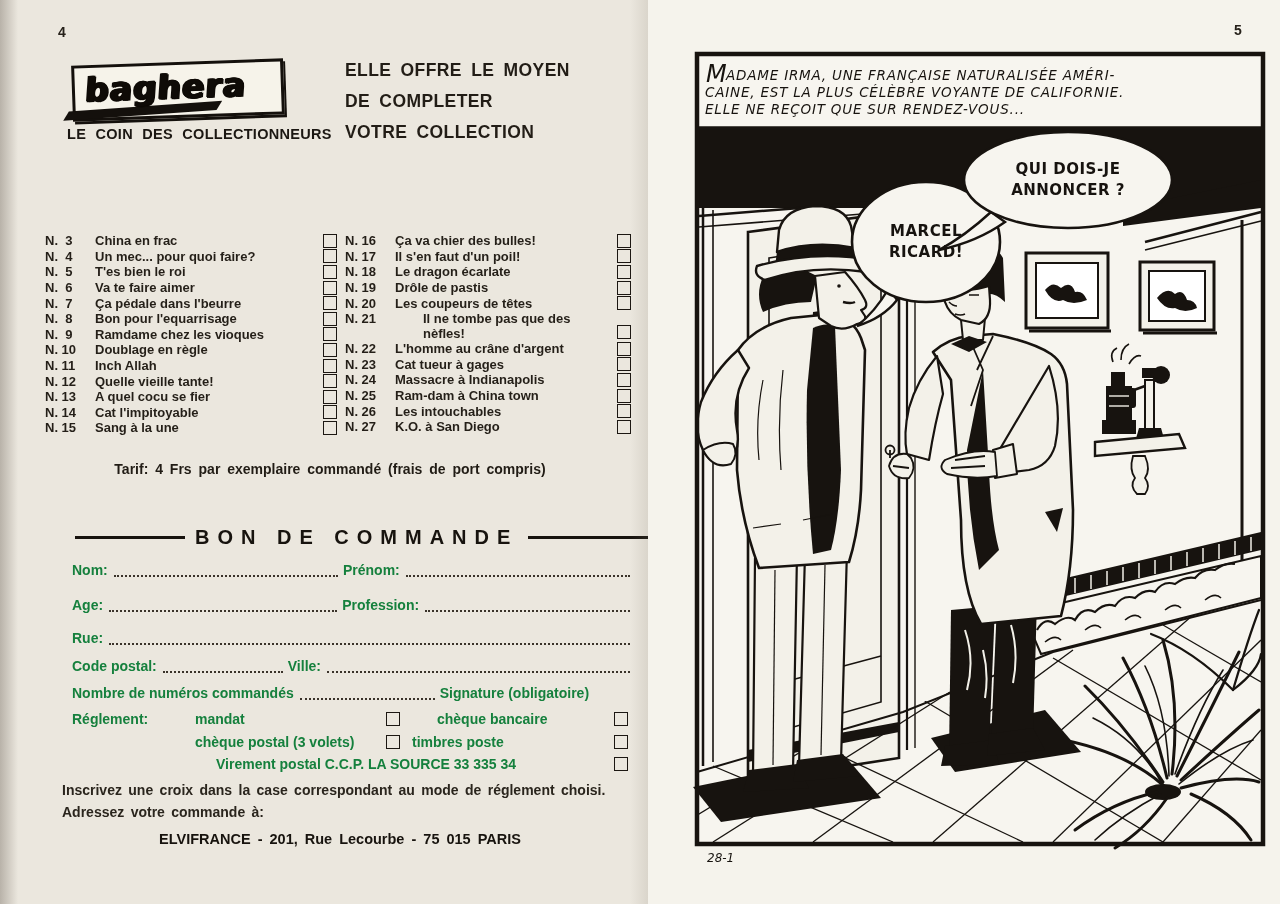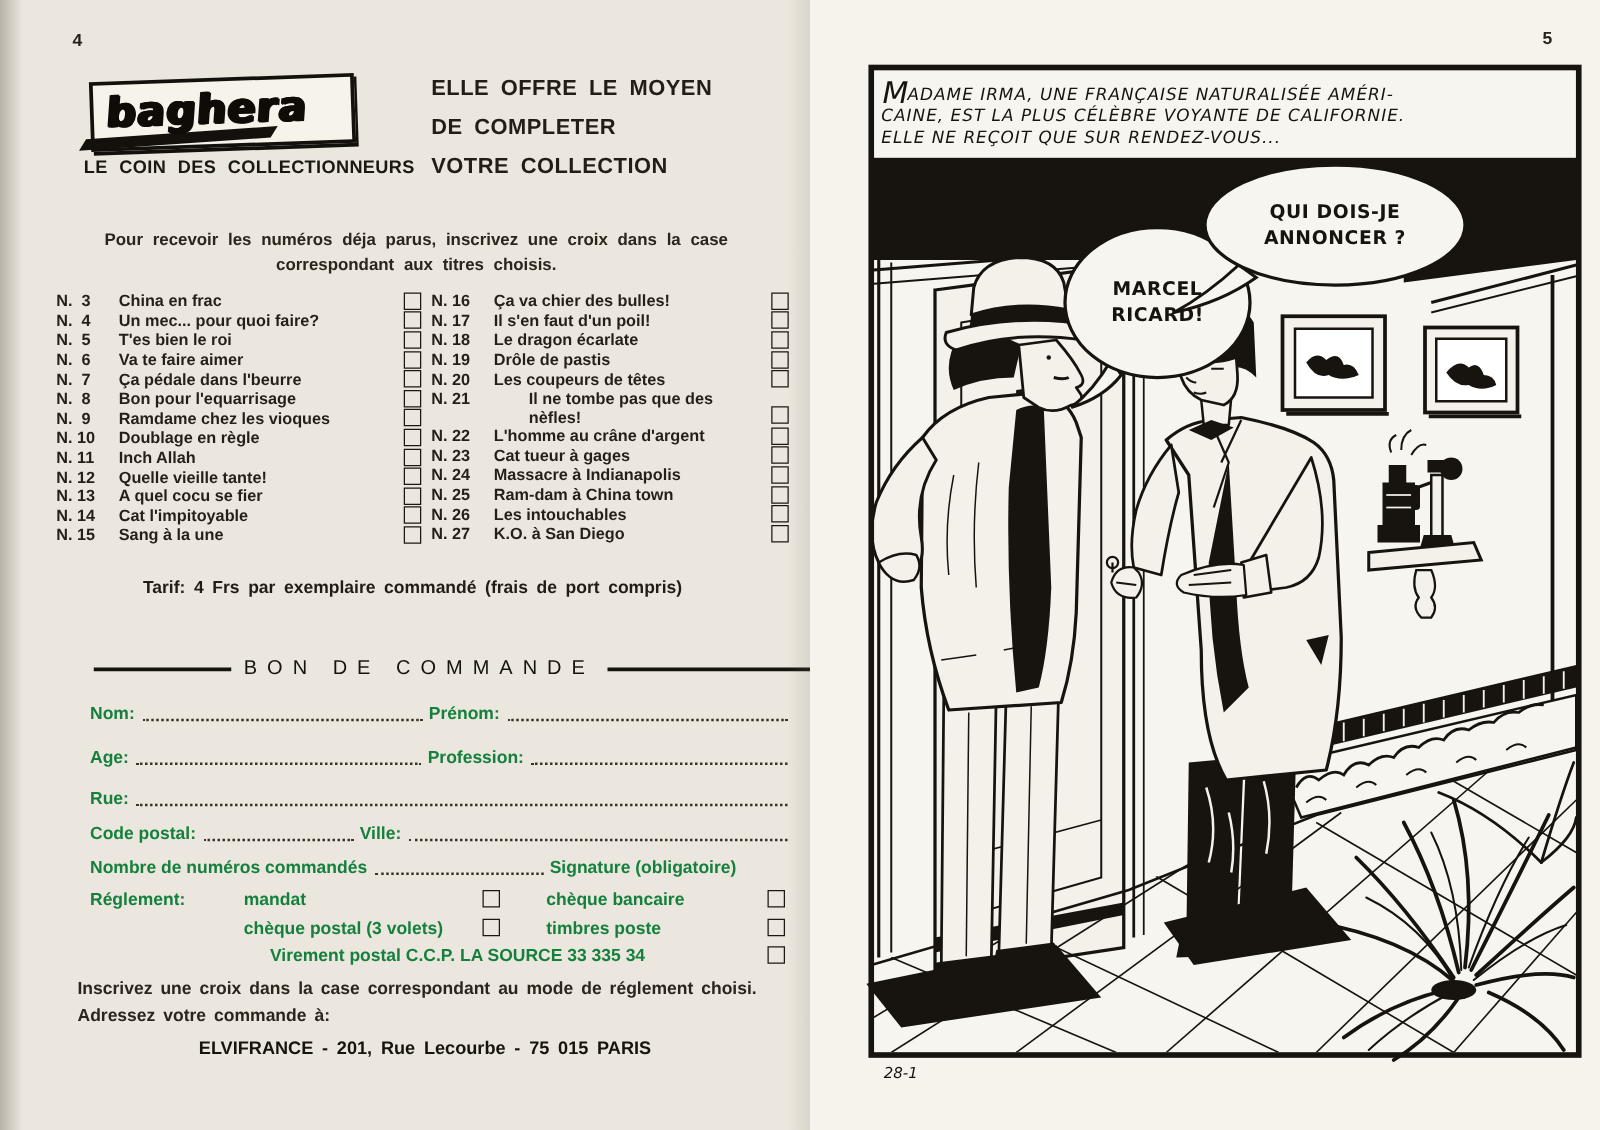--- a/index.html
+++ b/index.html
@@ -31,21 +31,21 @@
   .trow .num{width:50px;white-space:pre;}
   .trow .ttl{flex:1;white-space:nowrap;}
   .cb{width:12px;height:12px;border:1.7px solid #1c1712;background:transparent;flex:0 0 auto;}
   .trow2{display:flex;align-items:flex-end;height:30px;gap:28px;}
   .trow2 .num{width:50px;white-space:pre;align-self:flex-start;}
   .trow2 .ttl{flex:1;line-height:15px;}
   #tarif{font-size:14px;font-weight:700;word-spacing:3px;text-align:center;color:#211c15;}
   
   #bdc{display:flex;align-items:center;}
   #bdc .rule{height:3px;background:#17130e;}
-  #bdc .t{font-size:16px;font-weight:400;letter-spacing:8px;white-space:nowrap;padding:0 10px;color:#17130e;}
+  #bdc .t{font-size:20px;font-weight:700;letter-spacing:8px;white-space:nowrap;padding:0 10px;color:#17130e;}
   .frow{display:flex;align-items:flex-end;font-size:14px;font-weight:700;color:#241f18;}
   .dots{flex:1;border-bottom:2px dotted #3a332a;height:13px;margin:0 5px 1px 6px;}
   .dots.fix{flex:0 0 auto;}
   .plabel{font-size:14px;font-weight:700;color:#15803d;white-space:nowrap;}
   .note{font-size:14px;font-weight:700;word-spacing:2.5px;color:#2a251d;}
   #elvi{font-size:14.5px;font-weight:700;word-spacing:3px;text-align:center;color:#17130e;}
   
   svg text{font-family:"DejaVu Sans",sans-serif;fill:#17130f;}
   .cap-t{font-size:13.5px;font-style:italic;letter-spacing:.8px;font-weight:500;}
   .bub-t{font-size:15px;font-weight:700;letter-spacing:.5px;text-anchor:middle;}
@@ -62,21 +62,20 @@
     <div id="logo-text" class="abs">baghera</div>
   </div>
   <div id="coin" class="abs" style="left:67px;top:126px;">LE COIN DES COLLECTIONNEURS</div>
 
   <div class="abs h-offer" style="left:345px;top:55px;">
     <div>ELLE OFFRE LE MOYEN</div>
     <div>DE COMPLETER</div>
     <div>VOTRE COLLECTION</div>
   </div>
 
-  <div id="intro" class="abs" style="left:58px;top:182px;width:550px;">Pour recevoir les numéros déja parus, inscrivez une croix dans la case correspondant aux titres choisis.</div>
 
   <div class="abs col" style="left:45px;top:233px;width:292px;">
     <div class="trow">
         <span class="num">N.  3</span>
         <span class="ttl">China en frac</span>
         <span class="cb"></span>
       </div>
     <div class="trow">
         <span class="num">N.  4</span>
         <span class="ttl">Un mec... pour quoi faire?</span>
@@ -239,21 +238,21 @@
   </div>
 
   <div class="abs plabel" style="left:72px;top:711px;">Réglement:</div>
   <div class="abs plabel" style="left:195px;top:711px;">mandat</div>
   <div class="abs cb" style="left:386px;top:712px;"></div>
   <div class="abs plabel" style="left:437px;top:711px;">chèque bancaire</div>
   <div class="abs cb" style="left:614px;top:712px;"></div>
 
   <div class="abs plabel" style="left:195px;top:734px;">chèque postal (3 volets)</div>
   <div class="abs cb" style="left:386px;top:735px;"></div>
-  <div class="abs plabel" style="left:437px;top:734px;">timbres poste</div>
+  <div class="abs plabel" style="left:412px;top:734px;">timbres poste</div>
   <div class="abs cb" style="left:614px;top:735px;"></div>
 
   <div class="abs plabel" style="left:216px;top:756px;">Virement postal C.C.P. LA SOURCE 33 335 34</div>
   <div class="abs cb" style="left:614px;top:757px;"></div>
 
   <div class="abs note" style="left:62px;top:782px;width:580px;">Inscrivez une croix dans la case correspondant au mode de réglement choisi.</div>
   <div class="abs note" style="left:62px;top:804px;">Adressez votre commande à:</div>
   <div id="elvi" class="abs" style="left:60px;top:831px;width:560px;">ELVIFRANCE - 201, Rue Lecourbe - 75 015 PARIS</div>
 </div>
 

